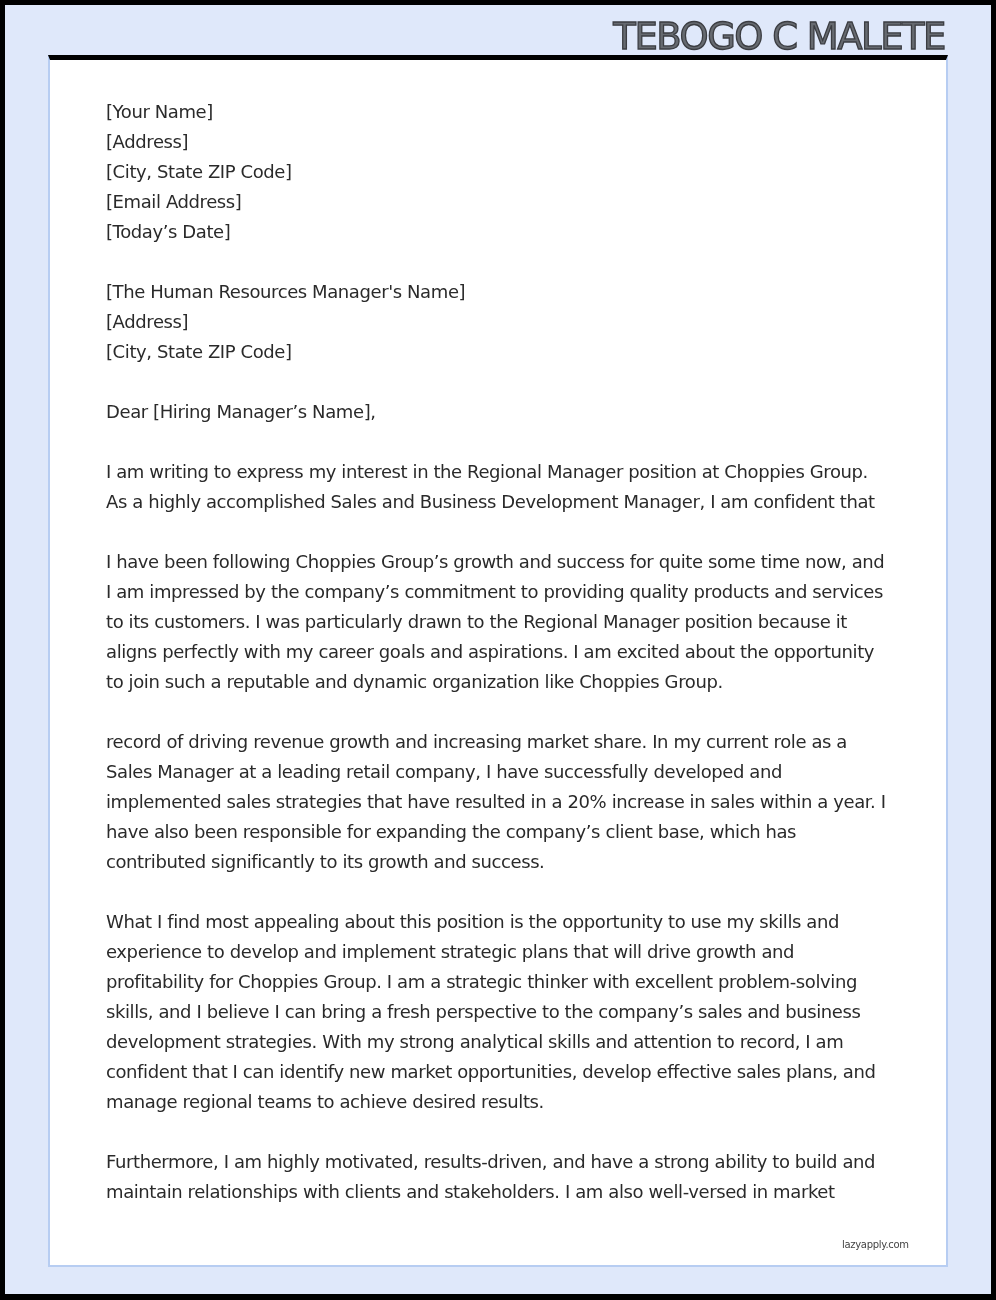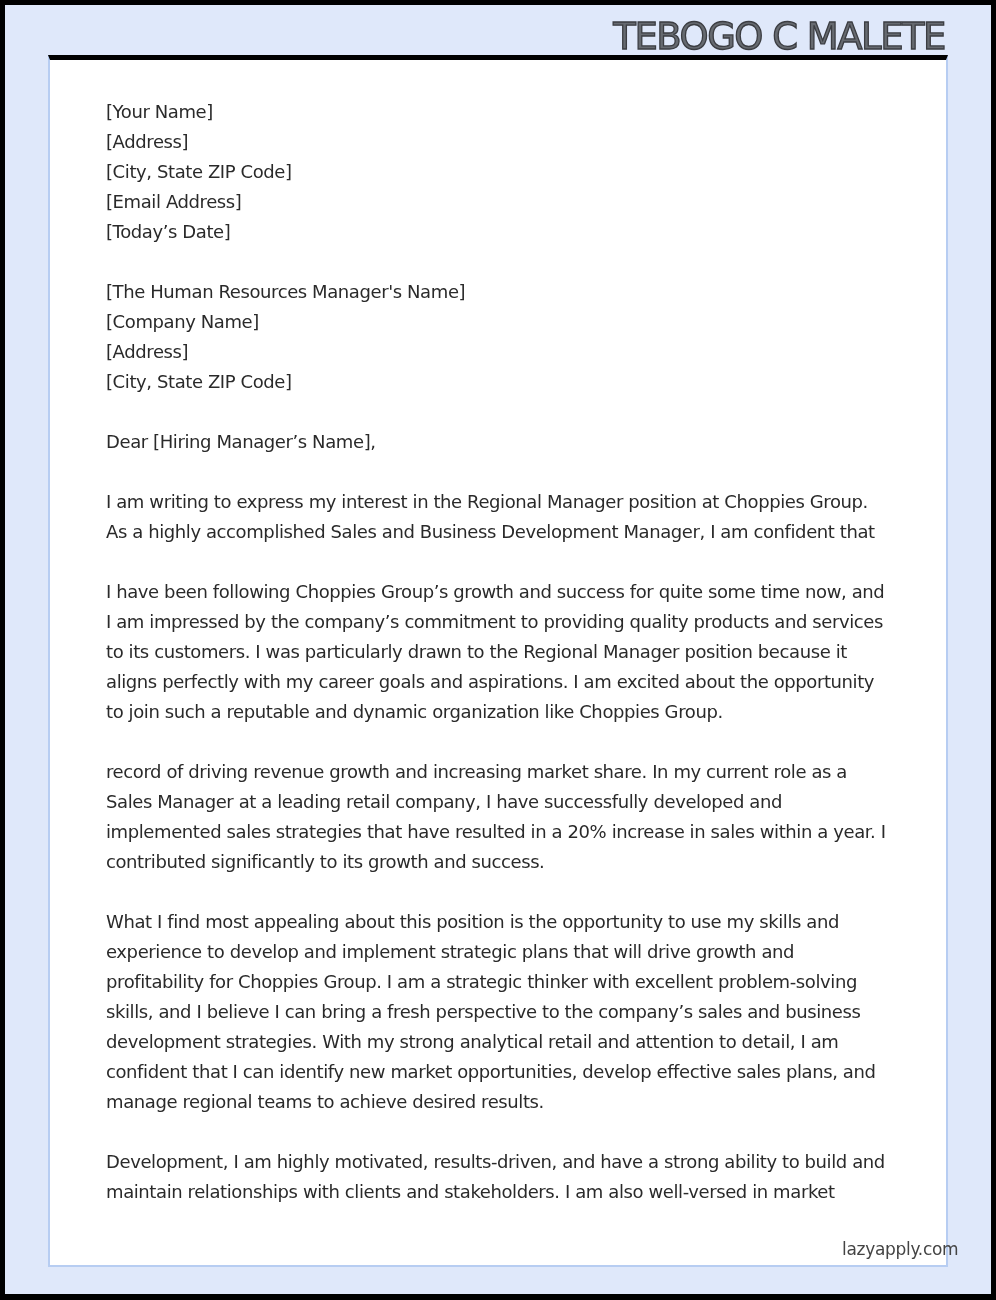--- a/index.html
+++ b/index.html
@@ -71,21 +71,21 @@
       width: 800px;
     }
     .block {
       margin-bottom: 30px;
     }
     .watermark {
       position: absolute;
       left: 842px;
       top: 1239px;
       font-family: "DejaVu Sans", sans-serif;
-      font-size: 17px;
+      font-size: 10px;
       color: #444444;
       z-index: 3;
       white-space: nowrap;
       letter-spacing: -0.3px;
     }
   </style>
 </head>
 <body>
 
 <div class="frame">
@@ -97,21 +97,20 @@
   <div class="block">
     <span class="line">[Your Name]</span>
     <span class="line">[Address]</span>
     <span class="line">[City, State ZIP Code]</span>
     <span class="line">[Email Address]</span>
     <span class="line">[Today’s Date]</span>
   </div>
 
   <div class="block">
     <span class="line">[The Human Resources Manager's Name]</span>
-    <span class="line">[Company Name]</span>
     <span class="line">[Address]</span>
     <span class="line">[City, State ZIP Code]</span>
   </div>
 
   <div class="block">
     <span class="line">Dear [Hiring Manager’s Name],</span>
   </div>
 
   <div class="para">
     <span class="line">I am writing to express my interest in the Regional Manager position at Choppies Group.</span>
@@ -123,32 +122,33 @@
     <span class="line">I am impressed by the company’s commitment to providing quality products and services</span>
     <span class="line">to its customers. I was particularly drawn to the Regional Manager position because it</span>
     <span class="line">aligns perfectly with my career goals and aspirations. I am excited about the opportunity</span>
     <span class="line">to join such a reputable and dynamic organization like Choppies Group.</span>
   </div>
 
   <div class="para">
     <span class="line">record of driving revenue growth and increasing market share. In my current role as a</span>
     <span class="line">Sales Manager at a leading retail company, I have successfully developed and</span>
     <span class="line">implemented sales strategies that have resulted in a 20% increase in sales within a year. I</span>
+    <span class="line">have also been responsible for expanding the company’s client base, which has</span>
     <span class="line">contributed significantly to its growth and success.</span>
   </div>
 
   <div class="para">
     <span class="line">What I find most appealing about this position is the opportunity to use my skills and</span>
     <span class="line">experience to develop and implement strategic plans that will drive growth and</span>
     <span class="line">profitability for Choppies Group. I am a strategic thinker with excellent problem-solving</span>
     <span class="line">skills, and I believe I can bring a fresh perspective to the company’s sales and business</span>
-    <span class="line">development strategies. With my strong analytical retail and attention to detail, I am</span>
+    <span class="line">development strategies. With my strong analytical skills and attention to record, I am</span>
     <span class="line">confident that I can identify new market opportunities, develop effective sales plans, and</span>
     <span class="line">manage regional teams to achieve desired results.</span>
   </div>
 
   <div class="para">
-    <span class="line">Development, I am highly motivated, results-driven, and have a strong ability to build and</span>
+    <span class="line">Furthermore, I am highly motivated, results-driven, and have a strong ability to build and</span>
     <span class="line">maintain relationships with clients and stakeholders. I am also well-versed in market</span>
   </div>
 </div>
 
 <div class="watermark">lazyapply.com</div>
 
 </body></html>

